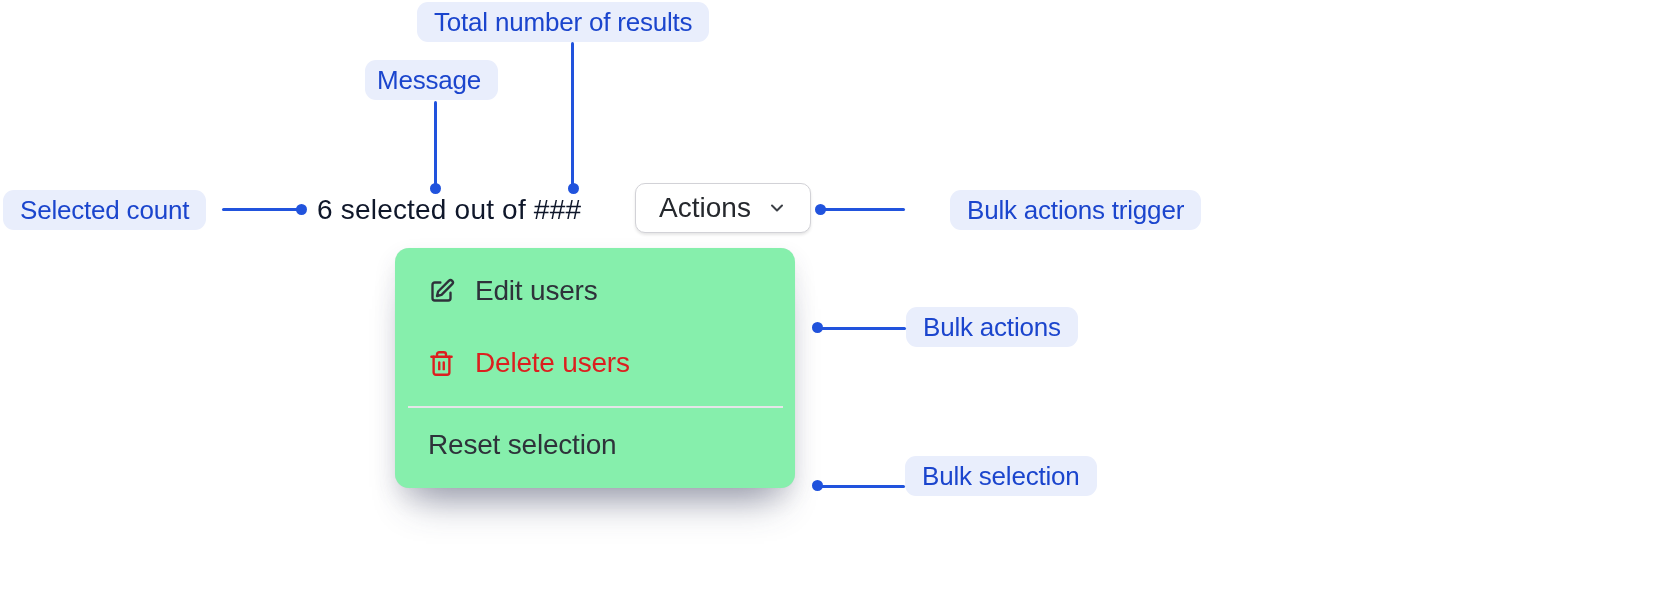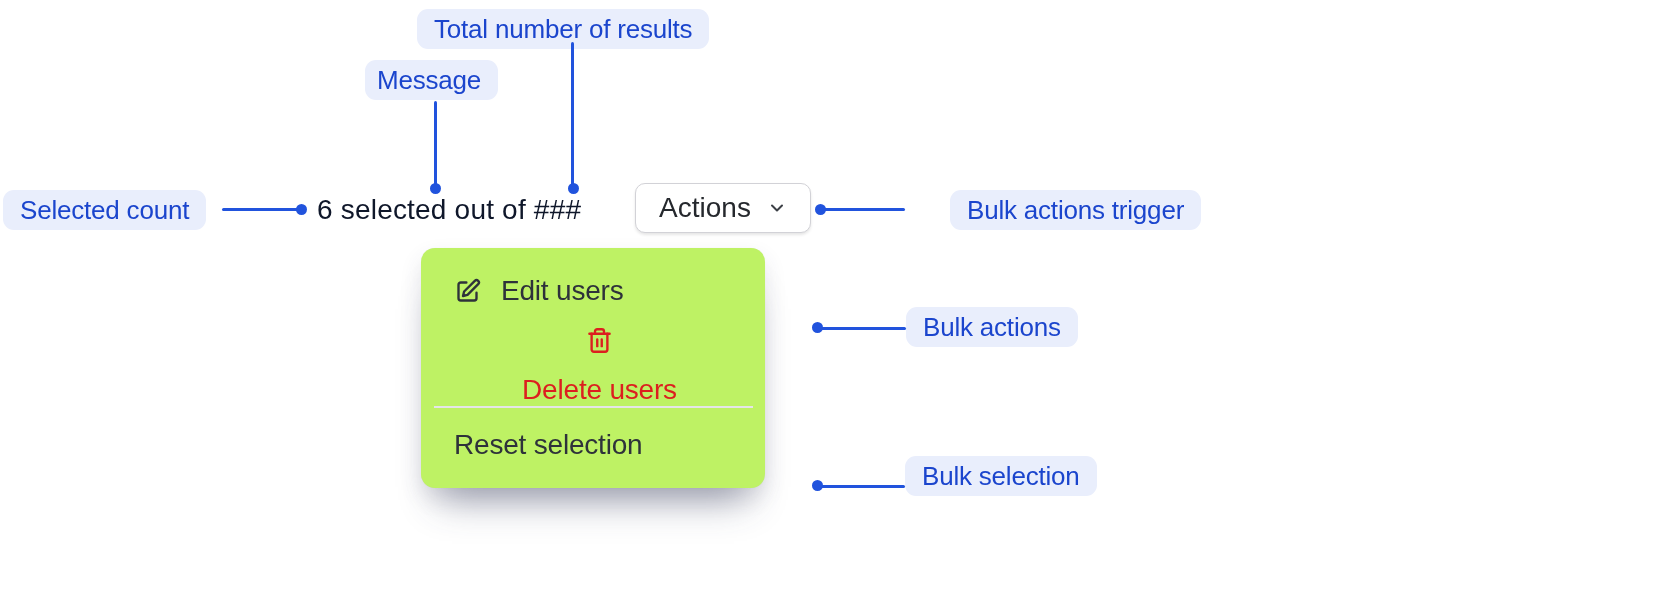--- a/index.html
+++ b/index.html
@@ -26,39 +26,39 @@
   .actions-btn{
     position:absolute;left:635px;top:183px;width:176px;height:50px;
     background:#ffffff;border:1.5px solid #d2d2d7;border-radius:10px;
     box-sizing:border-box;display:flex;align-items:center;justify-content:center;
     gap:16px;font-size:28px;color:#25282d;cursor:pointer;
     box-shadow:0 2px 3px rgba(0,0,0,0.10);
   }
   .actions-btn svg{display:block;color:#3c4046;}
   
   .menu{
-    position:absolute;left:421px;top:248px;width:344px;box-sizing:border-box;
-    background:#bef264;border-radius:14px;padding:7px 0;
+    position:absolute;left:395px;top:248px;width:400px;box-sizing:border-box;
+    background:#86efac;border-radius:14px;padding:7px 0;
     box-shadow:0 30px 36px -18px rgba(54,60,90,0.45),0 10px 22px rgba(54,60,90,0.12),0 0 1px rgba(0,0,0,0.08);
   }
   .menu-item{
     height:72px;display:flex;align-items:center;padding:0 20px 0 33px;
     font-size:28px;color:#2e323a;letter-spacing:-0.2px;cursor:pointer;gap:20px;
     white-space:nowrap;
   }
   .menu-item .mi-icon{width:27px;height:27px;flex:0 0 27px;display:flex;align-items:center;}
-  .menu-item.danger{color:#dc1f1f;flex-direction:column;}
+  .menu-item.danger{color:#dc1f1f;}
   .menu-sep{height:2px;background:#e5e5e8;margin:7px 12px 1px 13px;}
 </style>
 </head>
 <body>
 
 <div class="canvas">
 
-  <div class="pill" style="left:417px;top:2px;margin-top:7px;">Total number of results</div>
+  <div class="pill" style="left:417px;top:2px;">Total number of results</div>
   <div class="pill" style="left:365px;top:60px;padding-left:12px;">Message</div>
   <div class="pill" style="left:3px;top:190px;">Selected count</div>
   <div class="pill" style="left:905px;top:190px;margin-left:45px;">Bulk actions trigger</div>
   <div class="pill" style="left:906px;top:307px;text-align:right;">Bulk actions</div>
   <div class="pill" style="left:905px;top:456px;">Bulk selection</div>
 
   <div class="vline" style="left:571px;top:42px;height:144px;"></div>
   <div class="dot" style="left:568px;top:183px;"></div>
 
   <div class="vline" style="left:434px;top:101px;height:85px;"></div>

